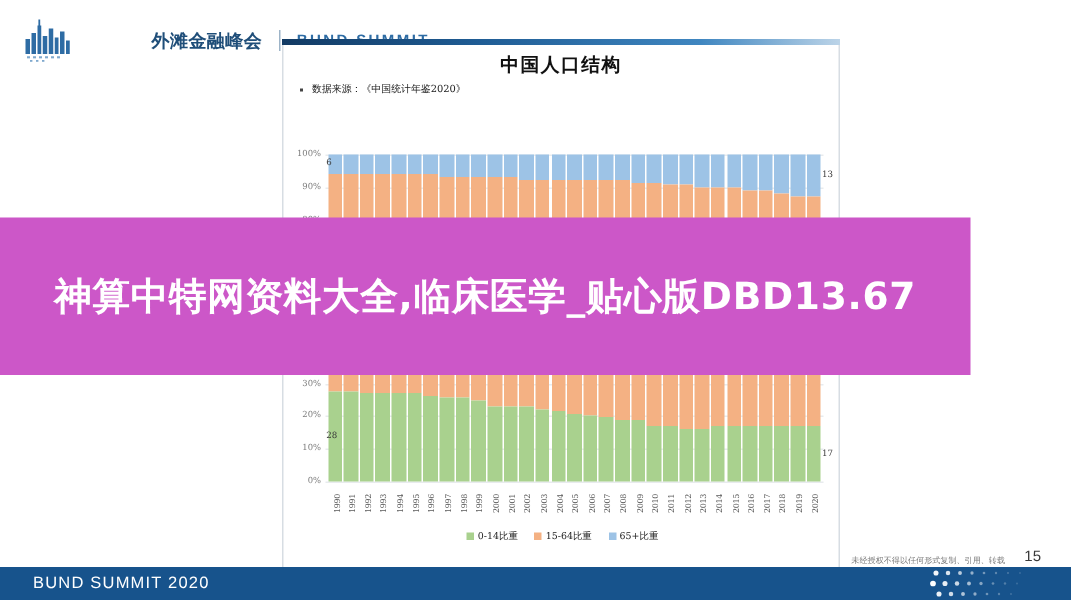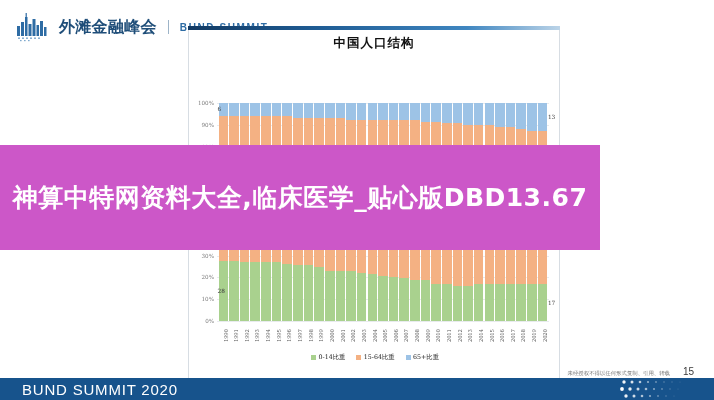--- a/index.html
+++ b/index.html
@@ -33,26 +33,27 @@
     gap: 7px;
   }
   #logo-mark {
     width: 38px;
     height: 30px;
     position: relative;
     flex: none;
   }
   #logo-mark svg { display: block; }
   .logo-cn {
-    font-size: 16px;
+    font-size: 12px;
     font-weight: bold;
     color: #1F4E79;
     letter-spacing: 0.3px;
     font-family: Liberation Sans, sans-serif;
     white-space: nowrap;
+    margin-left: 42px;
   }
   .logo-div {
     width: 1px;
     height: 14px;
     background: #9db4c8;
     margin: 0 4px;
   }
   .logo-en {
     font-size: 10px;
     font-weight: bold;
@@ -268,38 +269,38 @@
     width: 714px;
     height: 22px;
     background: #17538c;
   }
   #footer-text {
     position: absolute;
     left: 22px;
     top: 50%;
     transform: translateY(-50%);
     color: #ffffff;
-    font-size: 15px;
+    font-size: 11px;
     letter-spacing: 0.8px;
   }
   #footer-dots {
     position: absolute;
     right: 0;
     bottom: 0;
     width: 96px;
     height: 22px;
     overflow: hidden;
   }
 
   
   #watermark {
     position: absolute;
     left: 0;
     top: 145px;
-    width: 600px;
+    width: 647px;
     height: 105px;
     background: #CC57C8;
     display: flex;
     flex-direction: column;
     align-items: center;
     justify-content: center;
     z-index: 50;
   }
   #watermark-text {
     color: #ffffff;
@@ -349,20 +350,21 @@
     <span class="logo-div"></span>
     <span class="logo-en">BUND SUMMIT</span>
   </div>
 
   <div id="card-topbar"></div>
   <div id="card">
 
     <div id="chart-title">中国人口结构</div>
 
     <ul class="bullets">
+      <li class="bullet">数据来源：《中国统计年鉴2020》</li>
     </ul>
 
     <div id="chart-area">
       <div id="ylabels">
           <div class="ylab" style="top: 0%;">100%</div>
           <div class="ylab" style="top: 10%;">90%</div>
           <div class="ylab" style="top: 20%;">80%</div>
           <div class="ylab" style="top: 30%;">70%</div>
           <div class="ylab" style="top: 40%;">60%</div>
           <div class="ylab" style="top: 50%;">50%</div>

